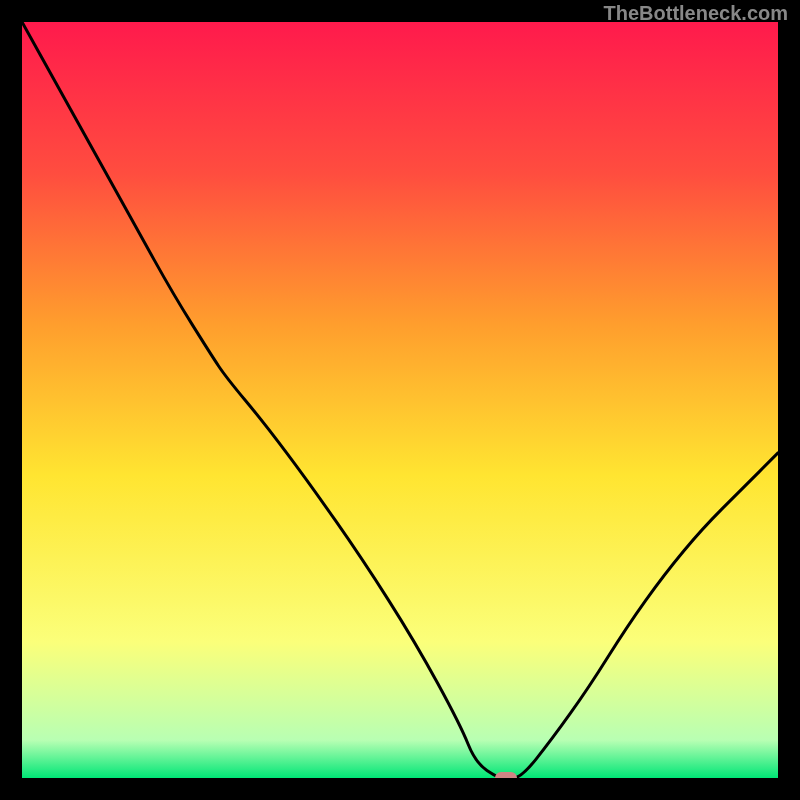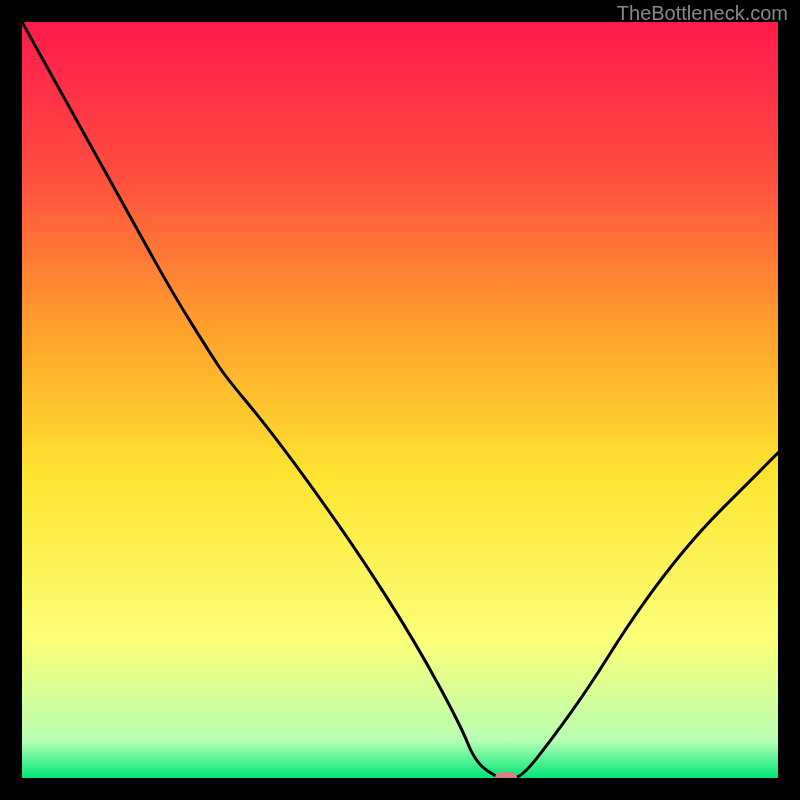--- a/index.html
+++ b/index.html
@@ -10,21 +10,21 @@
     background: #000;
     position: relative;
     font-family: Arial, Helvetica, sans-serif;
   }
   .watermark {
     position: absolute;
     top: 2px;
     right: 12px;
     color: #888;
     font-size: 20px;
-    font-weight: 400;
+    font-weight: 700;
     z-index: 10;
   }
   .plot {
     position: absolute;
     left: 22px;
     top: 22px;
     width: 756px;
     height: 756px;
     
     overflow: hidden;

